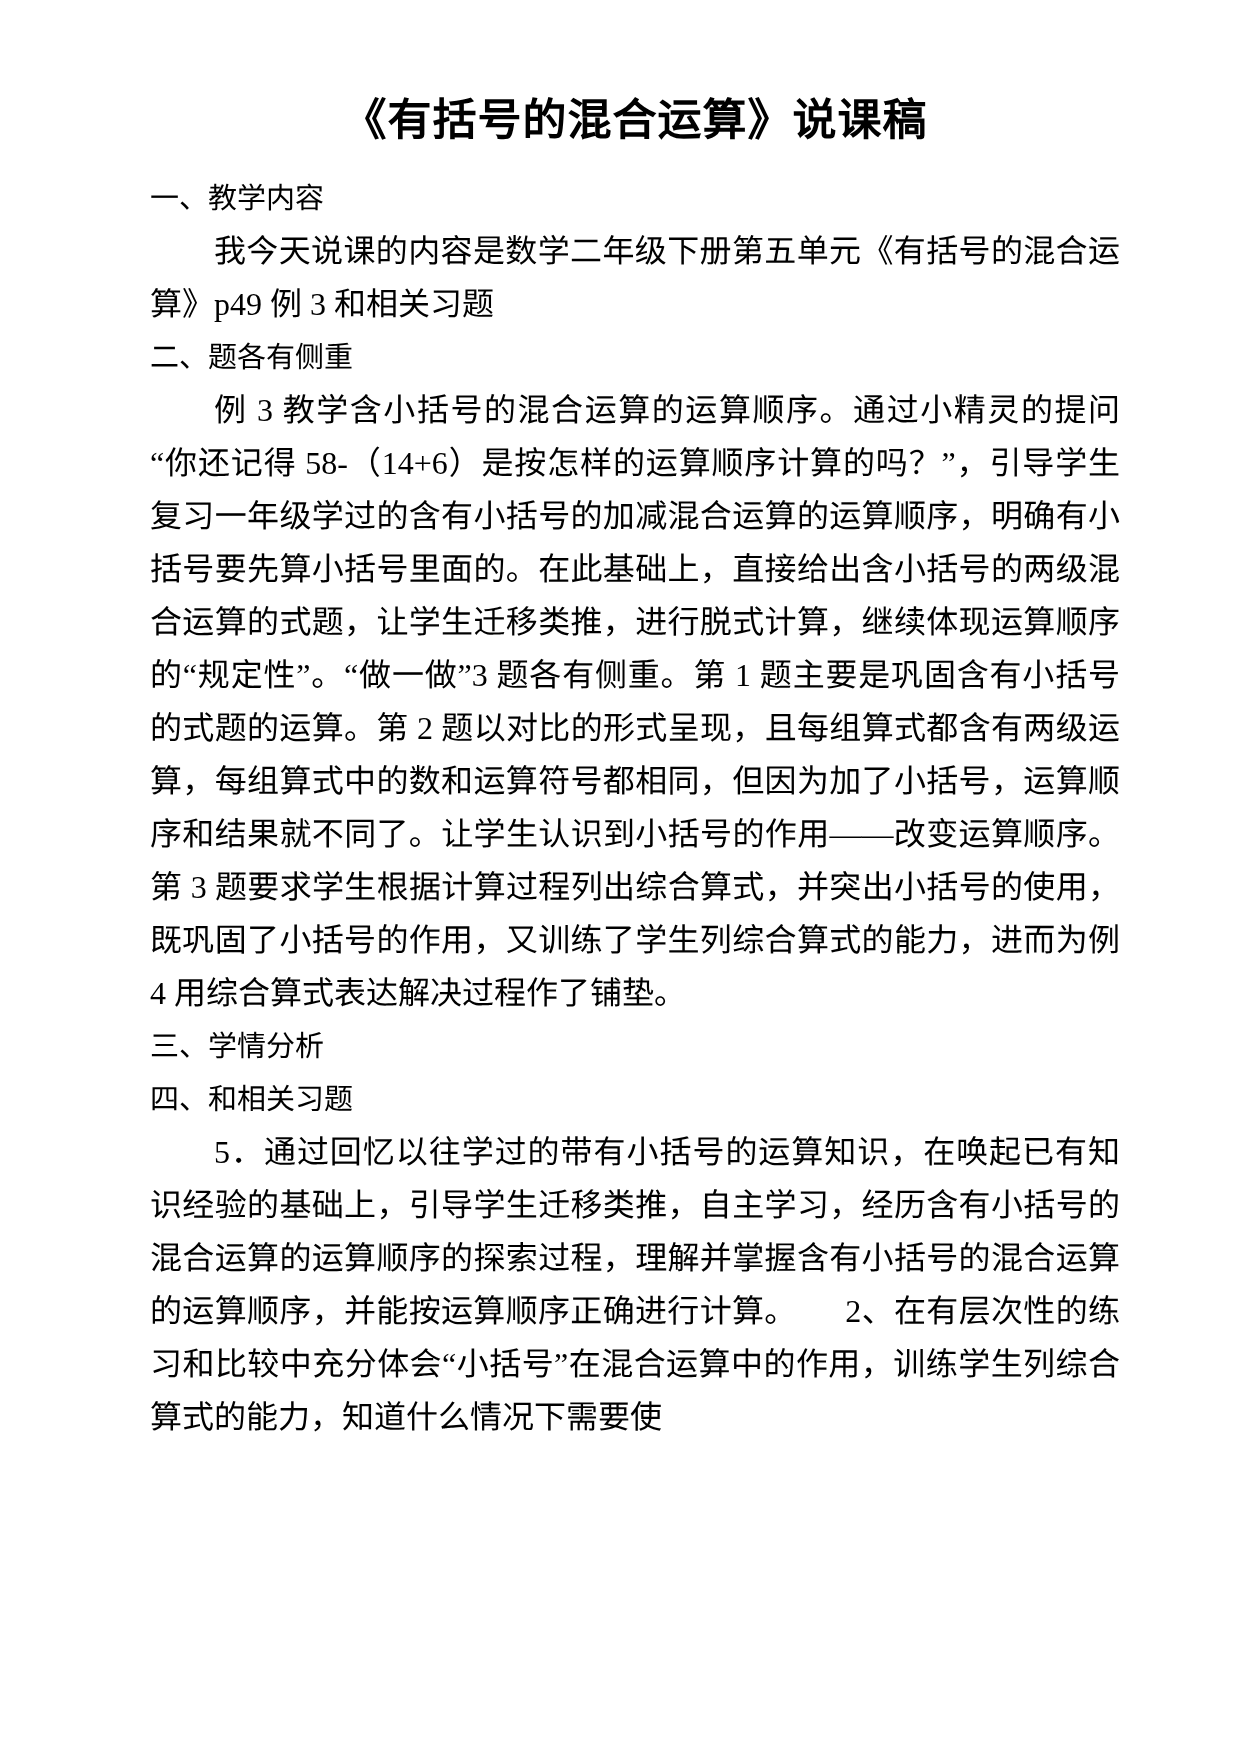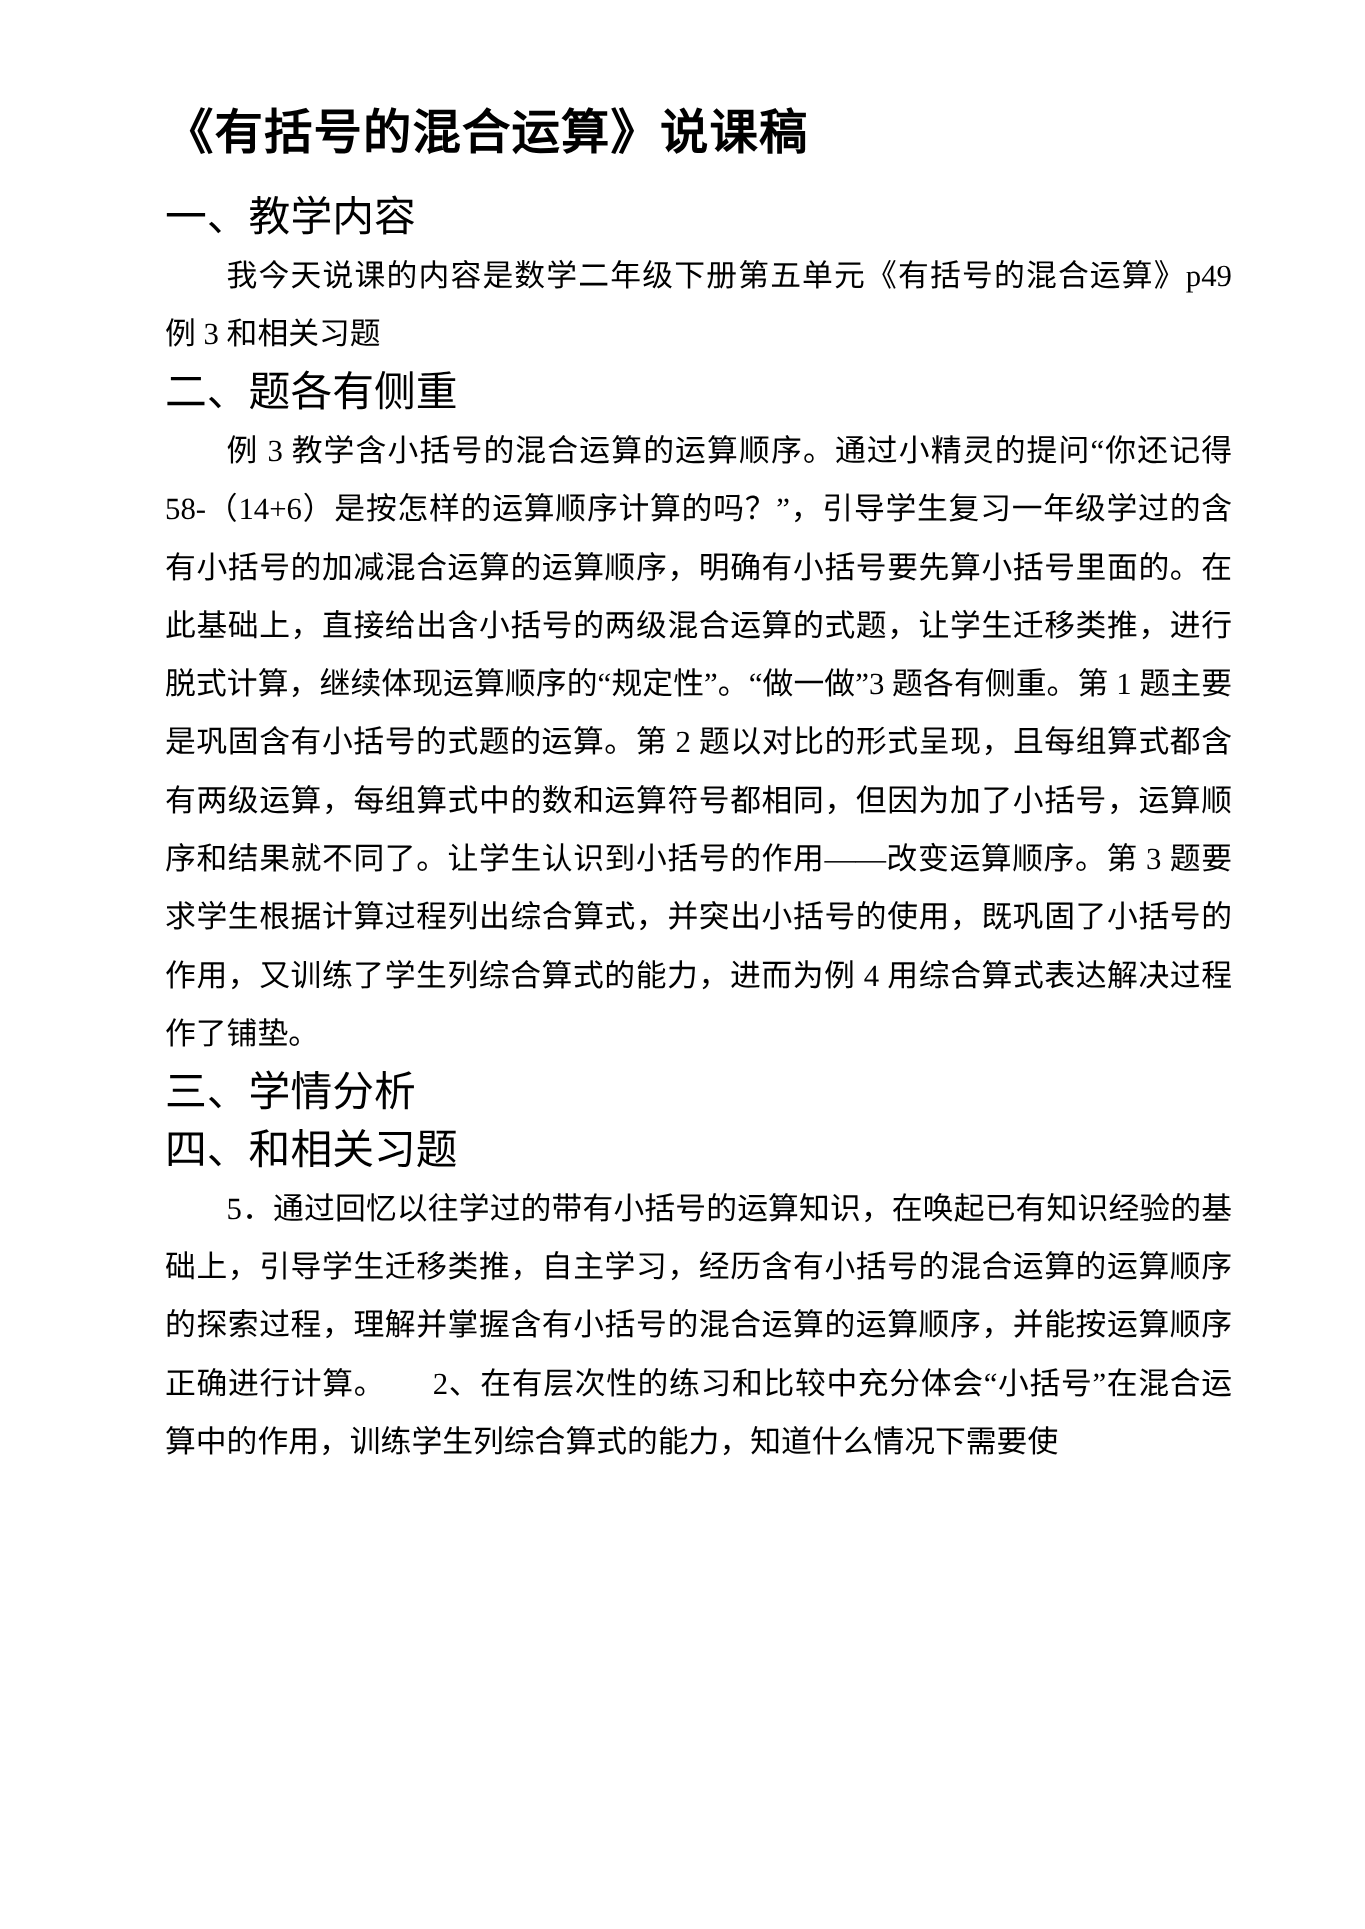--- a/index.html
+++ b/index.html
@@ -17,35 +17,36 @@
     color: #000000;
     padding: 86px 121px 0 150px;
     overflow: hidden;
     font-family: "Liberation Serif", "DejaVu Serif", serif;
   }
   .doc-title {
     margin: 0 0 16px 0;
     font-size: 44px;
     line-height: 70px;
     font-weight: bold;
+    text-align: center;
     letter-spacing: 1px;
   }
   .doc-section {
     margin: 0;
   }
   .sec-heading {
     margin: 0;
-    font-size: 38px;
+    font-size: 29px;
     font-weight: normal;
     line-height: 53px;
     text-align: left;
   }
   .sec-body {
     margin: 0;
-    font-size: 28px;
+    font-size: 32px;
     line-height: 53px;
     text-align: justify;
     text-indent: 2em;
     word-break: normal;
     overflow-wrap: break-word;
   }
 </style>
 </head>
 <body>
 

